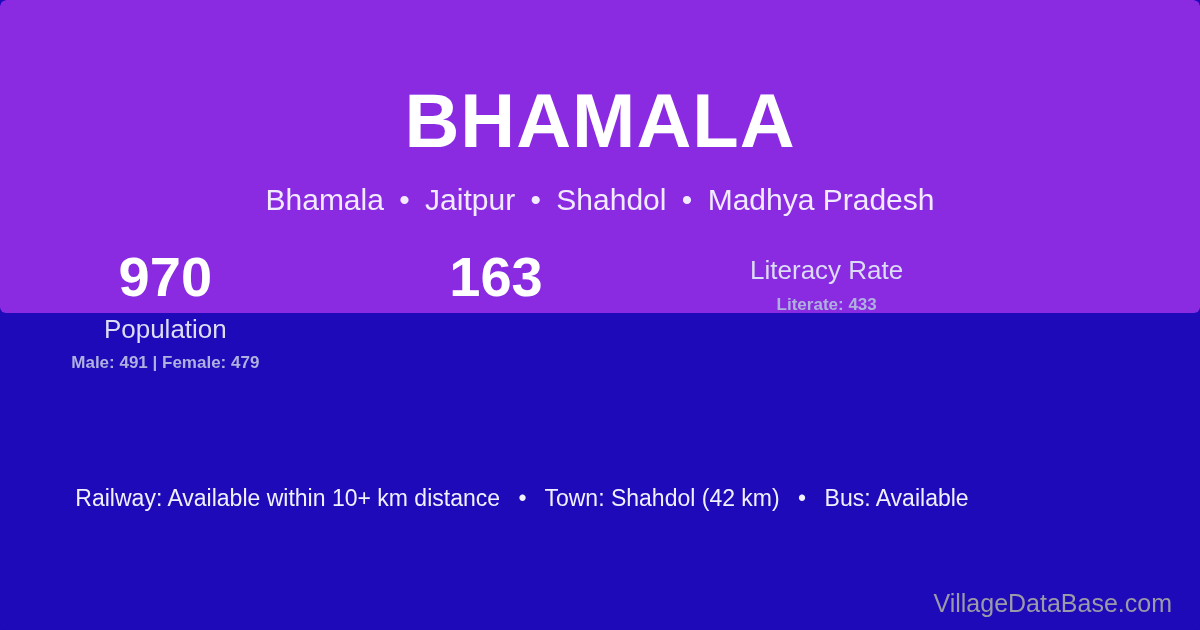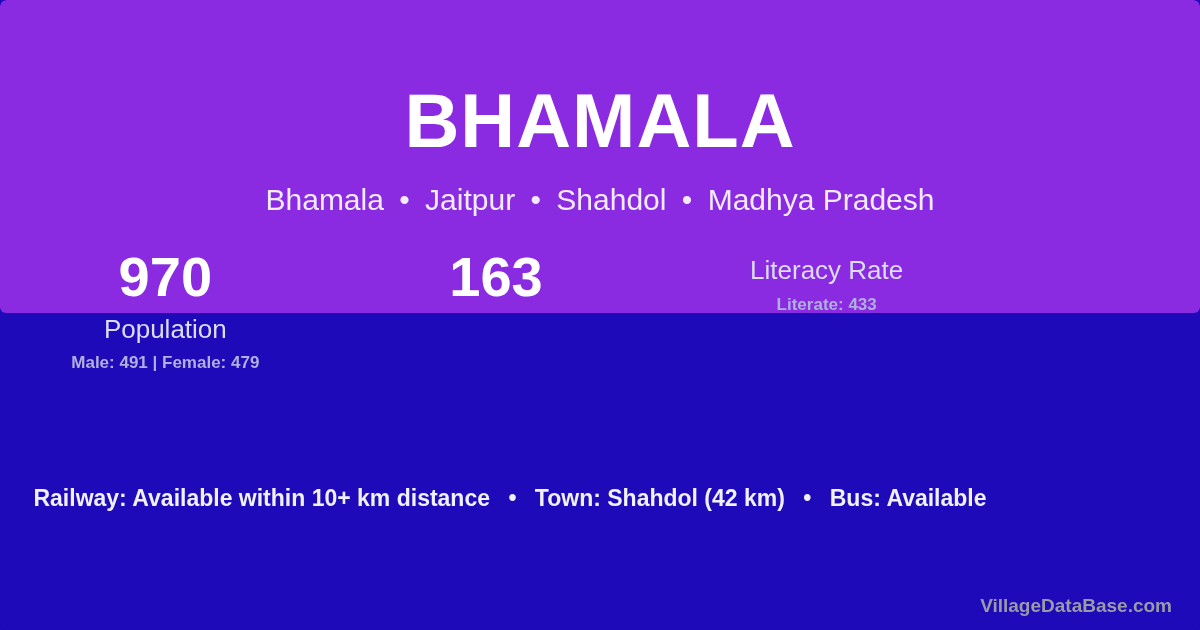--- a/index.html
+++ b/index.html
@@ -106,42 +106,42 @@
     font-weight: bold;
     color: #b0b0e0;
     line-height: 1.1;
     white-space: nowrap;
   }
 
   
   .info-strip {
     position: absolute;
     top: 485px;
-    left: 0;
+    left: 12px;
     width: 1020px;
     text-align: center;
     font-size: 23px;
-    font-weight: bold;
+    font-weight: normal;
     color: #f0f0ff;
     line-height: 1.2;
     white-space: nowrap;
   }
 
   .info-strip .sep {
     padding: 0 12px;
     color: #f0f0ff;
   }
 
   
   .watermark {
     position: absolute;
     right: 28px;
     bottom: 12px;
-    font-size: 19px;
-    font-weight: bold;
+    font-size: 25px;
+    font-weight: normal;
     color: #9a9aa8;
     line-height: 1.2;
     white-space: nowrap;
   }
 </style>
 </head>
 <body>
 
 <div class="card">
 

